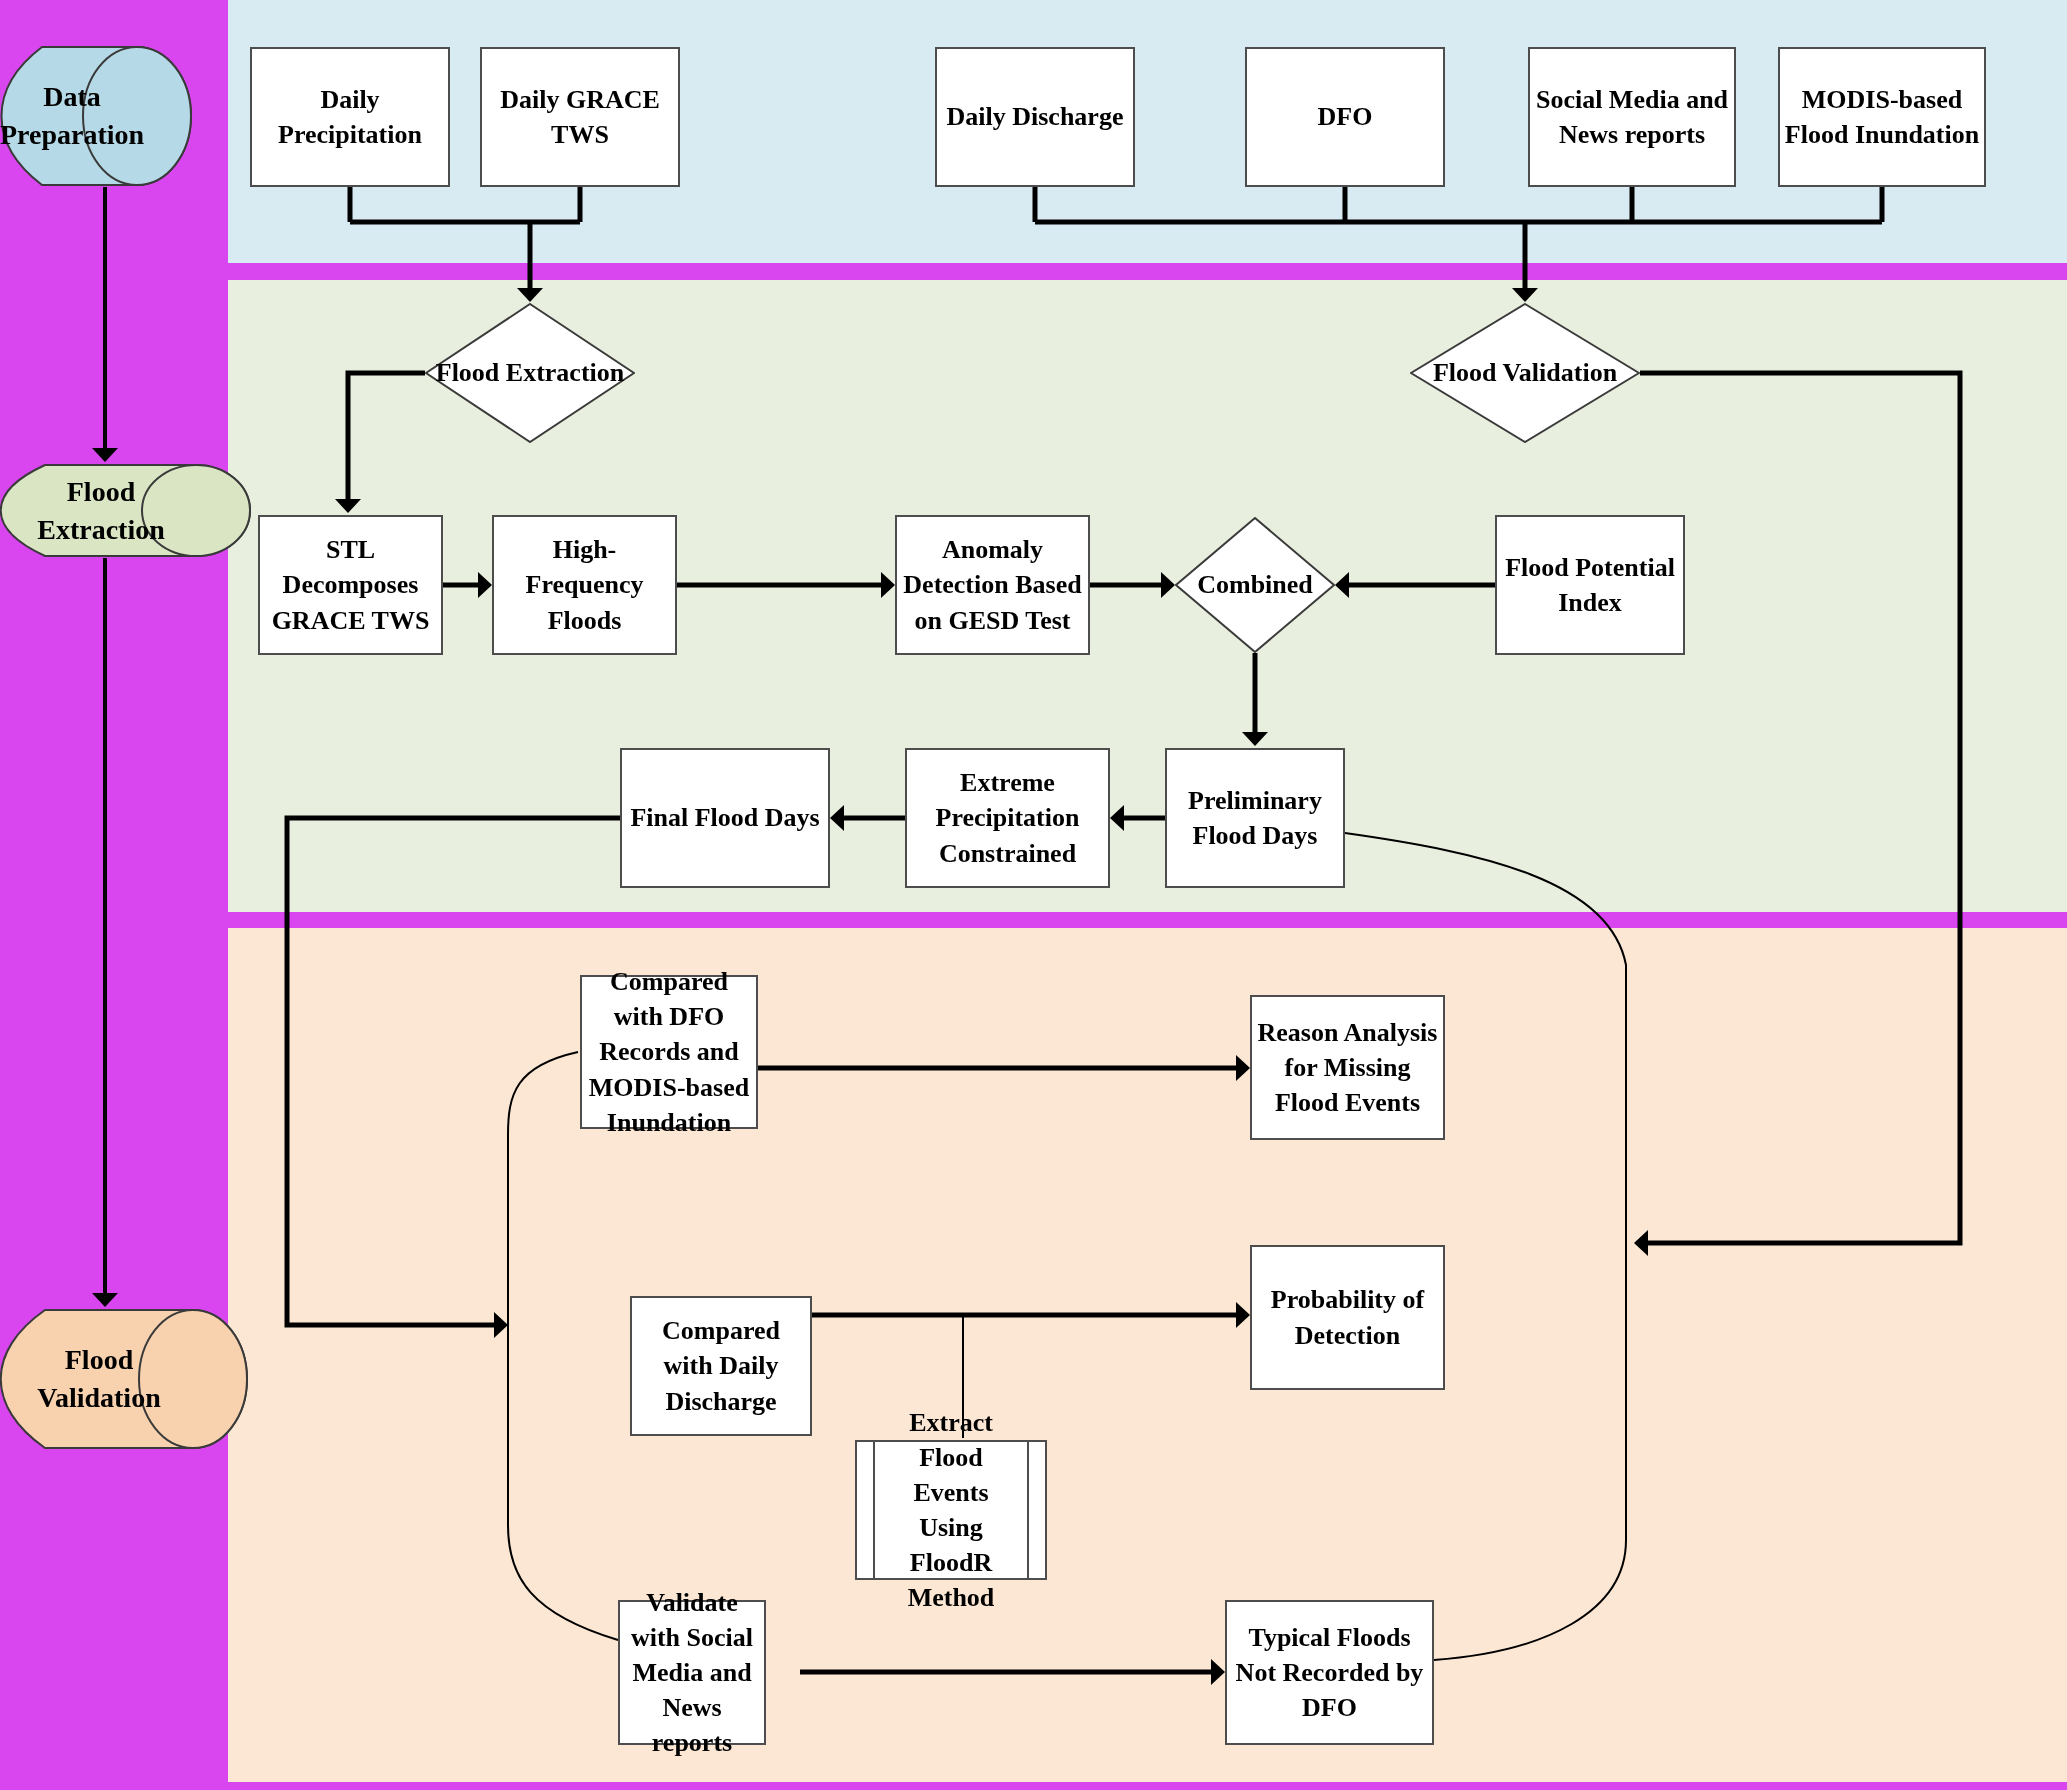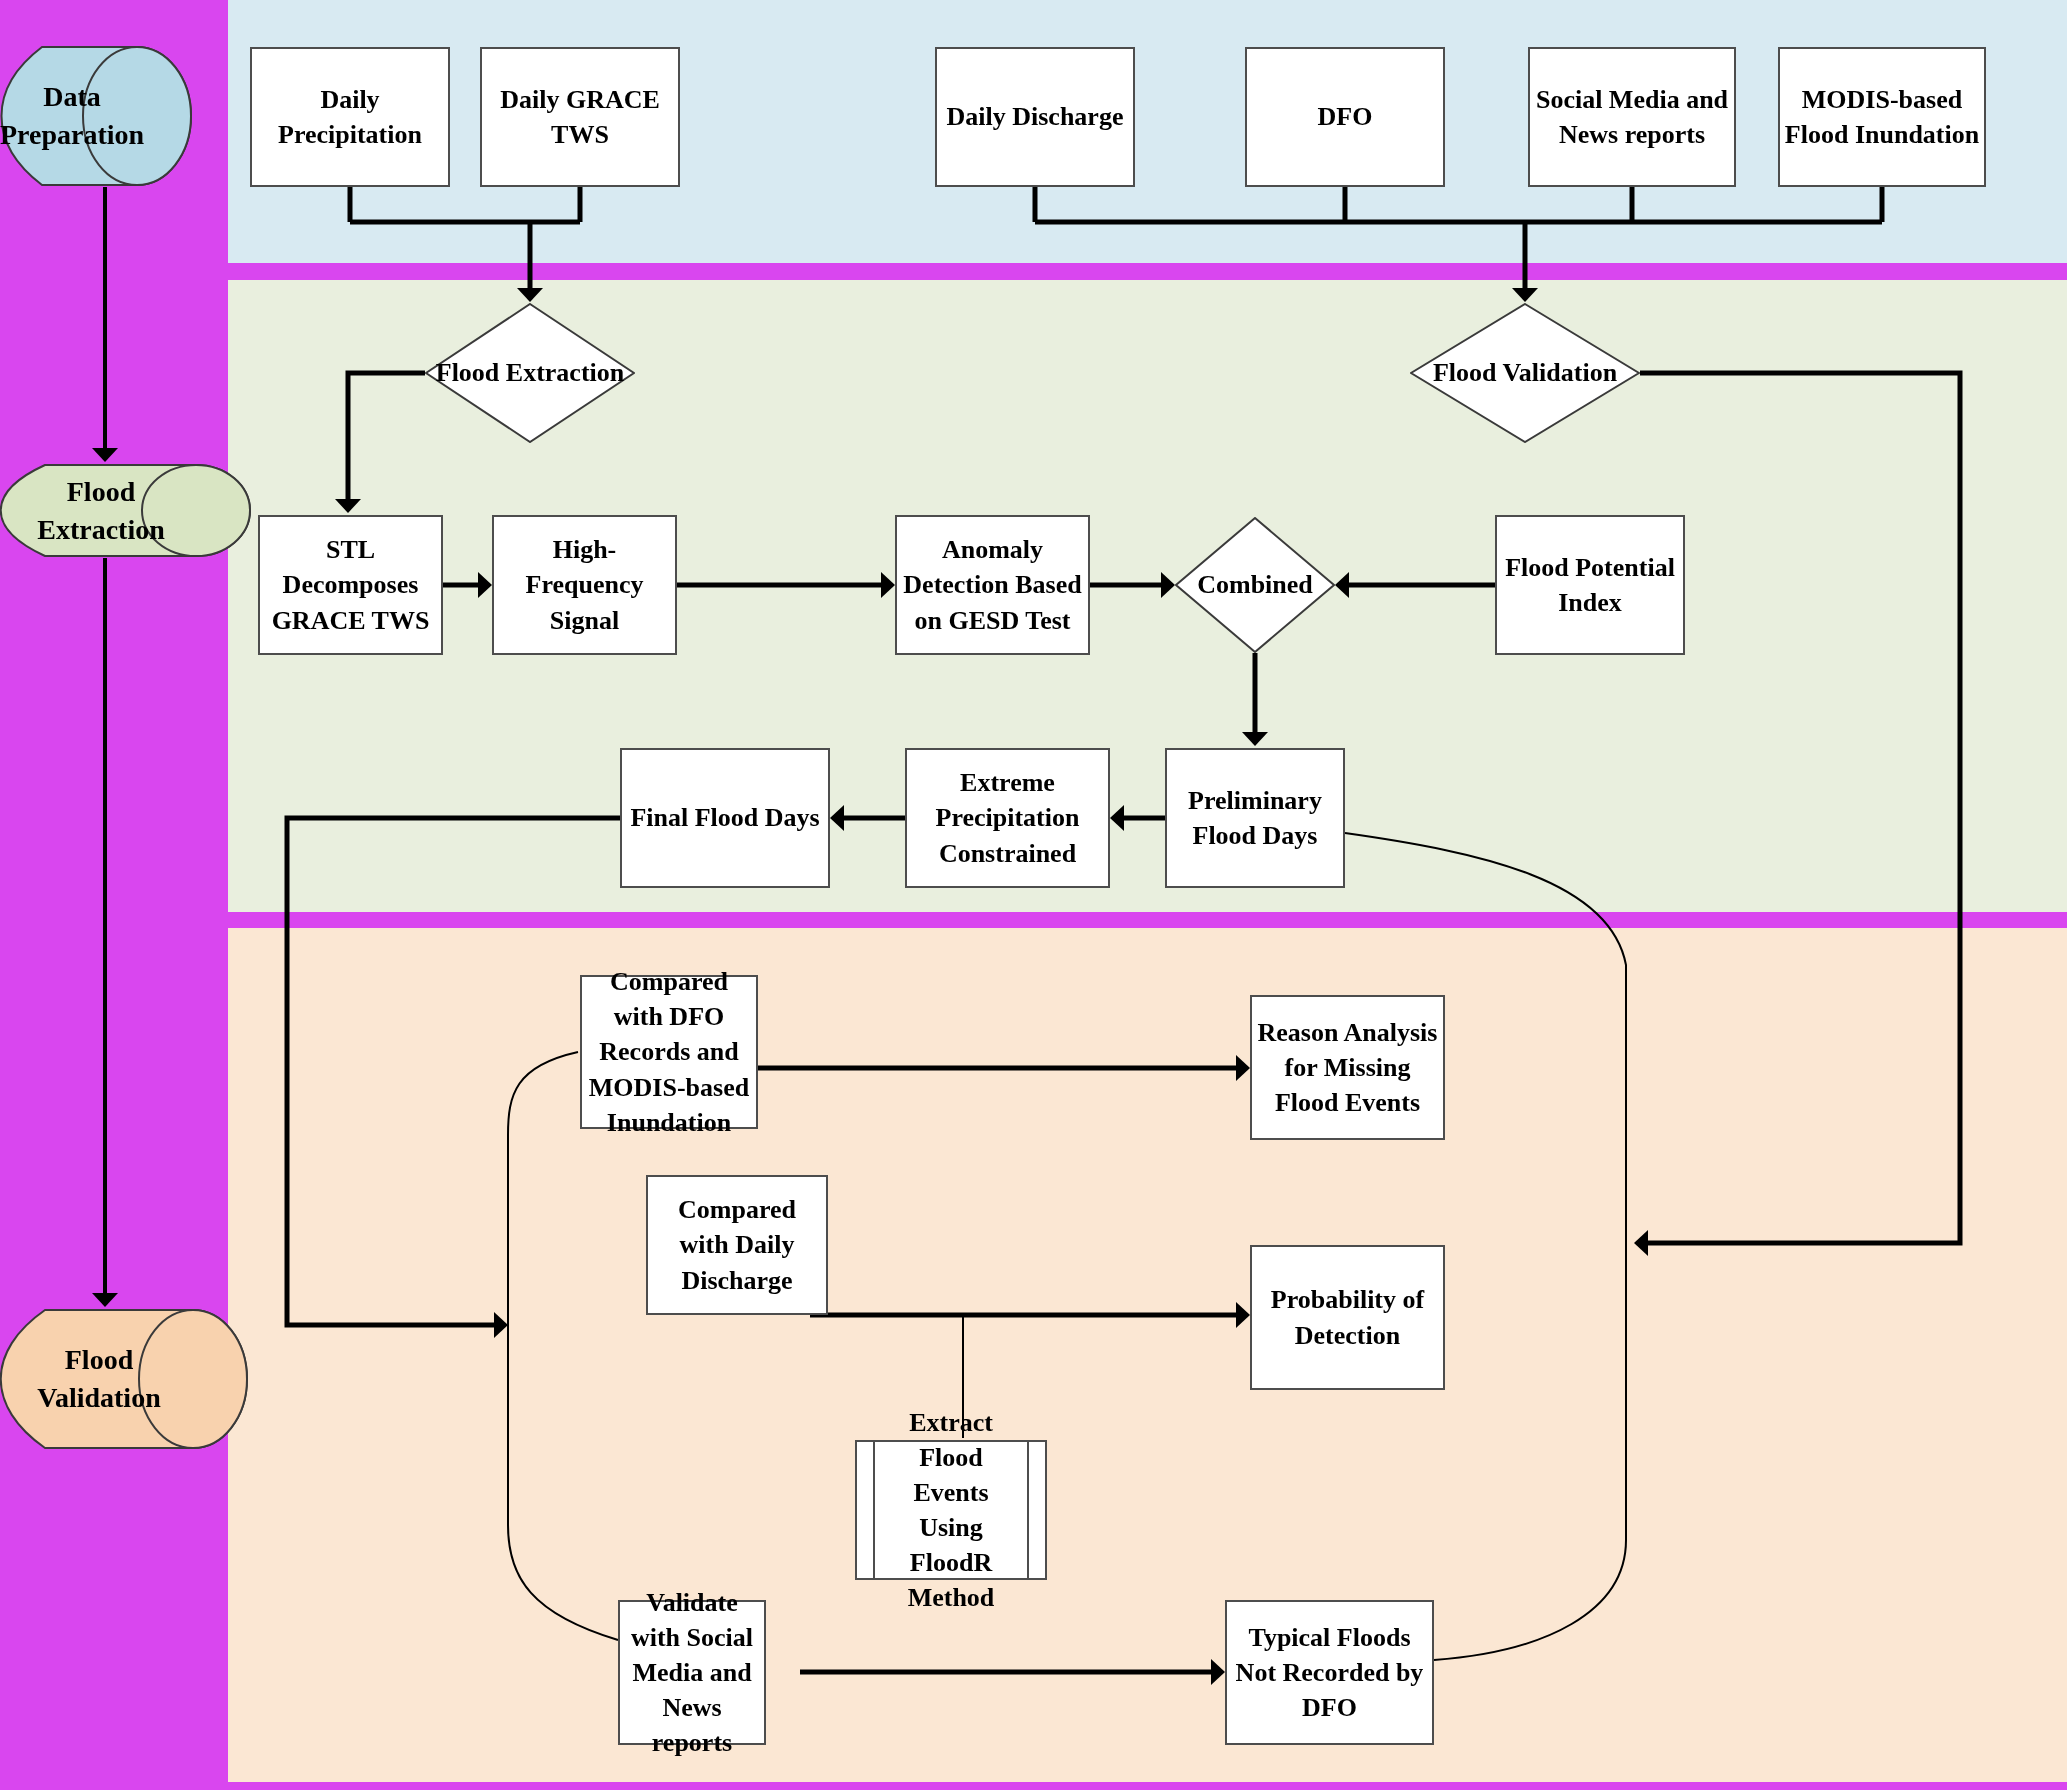--- a/index.html
+++ b/index.html
@@ -154,28 +154,28 @@
   </div>
 
   <div class="diamond" style="left:1175px;top:517px;width:160px;height:136px;">
     <svg width="160" height="136" viewBox="0 0 160 136">
       <polygon points="80,1 159,68 80,135 1,68" fill="#ffffff" stroke="#3a3a3a" stroke-width="2"></polygon>
     </svg>
     <div class="dlabel">Combined</div>
   </div>
 
   <div class="node" style="left:258px;top:515px;width:185px;height:140px;">STL Decomposes GRACE TWS</div>
-  <div class="node" style="left:492px;top:515px;width:185px;height:140px;">High-Frequency Signal</div>
+  <div class="node" style="left:492px;top:515px;width:185px;height:140px;">High-Frequency Floods</div>
   <div class="node" style="left:895px;top:515px;width:195px;height:140px;">Anomaly Detection Based on GESD Test</div>
   <div class="node" style="left:1495px;top:515px;width:190px;height:140px;">Flood Potential Index</div>
   <div class="node" style="left:620px;top:748px;width:210px;height:140px;text-align:center;">Final Flood Days</div>
   <div class="node" style="left:905px;top:748px;width:205px;height:140px;">Extreme Precipitation Constrained</div>
   <div class="node" style="left:1165px;top:748px;width:180px;height:140px;">Preliminary Flood Days</div>
 
   <div class="node" style="left:580px;top:975px;width:178px;height:154px;">Compared with DFO Records and MODIS-based Inundation</div>
   <div class="node" style="left:1250px;top:995px;width:195px;height:145px;">Reason Analysis for Missing Flood Events</div>
-  <div class="node" style="left:630px;top:1175px;width:182px;height:140px;margin-left:16px;">Compared with Daily Discharge</div>
+  <div class="node" style="left:630px;top:1296px;width:182px;height:140px;">Compared with Daily Discharge</div>
   <div class="node" style="left:1250px;top:1245px;width:195px;height:145px;">Probability of Detection</div>
   <div class="node predef" style="left:855px;top:1440px;width:192px;height:140px;">Extract Flood Events Using FloodR Method</div>
   <div class="node" style="left:618px;top:1600px;width:148px;height:145px;">Validate with Social Media and News reports</div>
   <div class="node" style="left:1225px;top:1600px;width:209px;height:145px;">Typical Floods Not Recorded by DFO</div>
 
 </div>
 
 </body></html>

